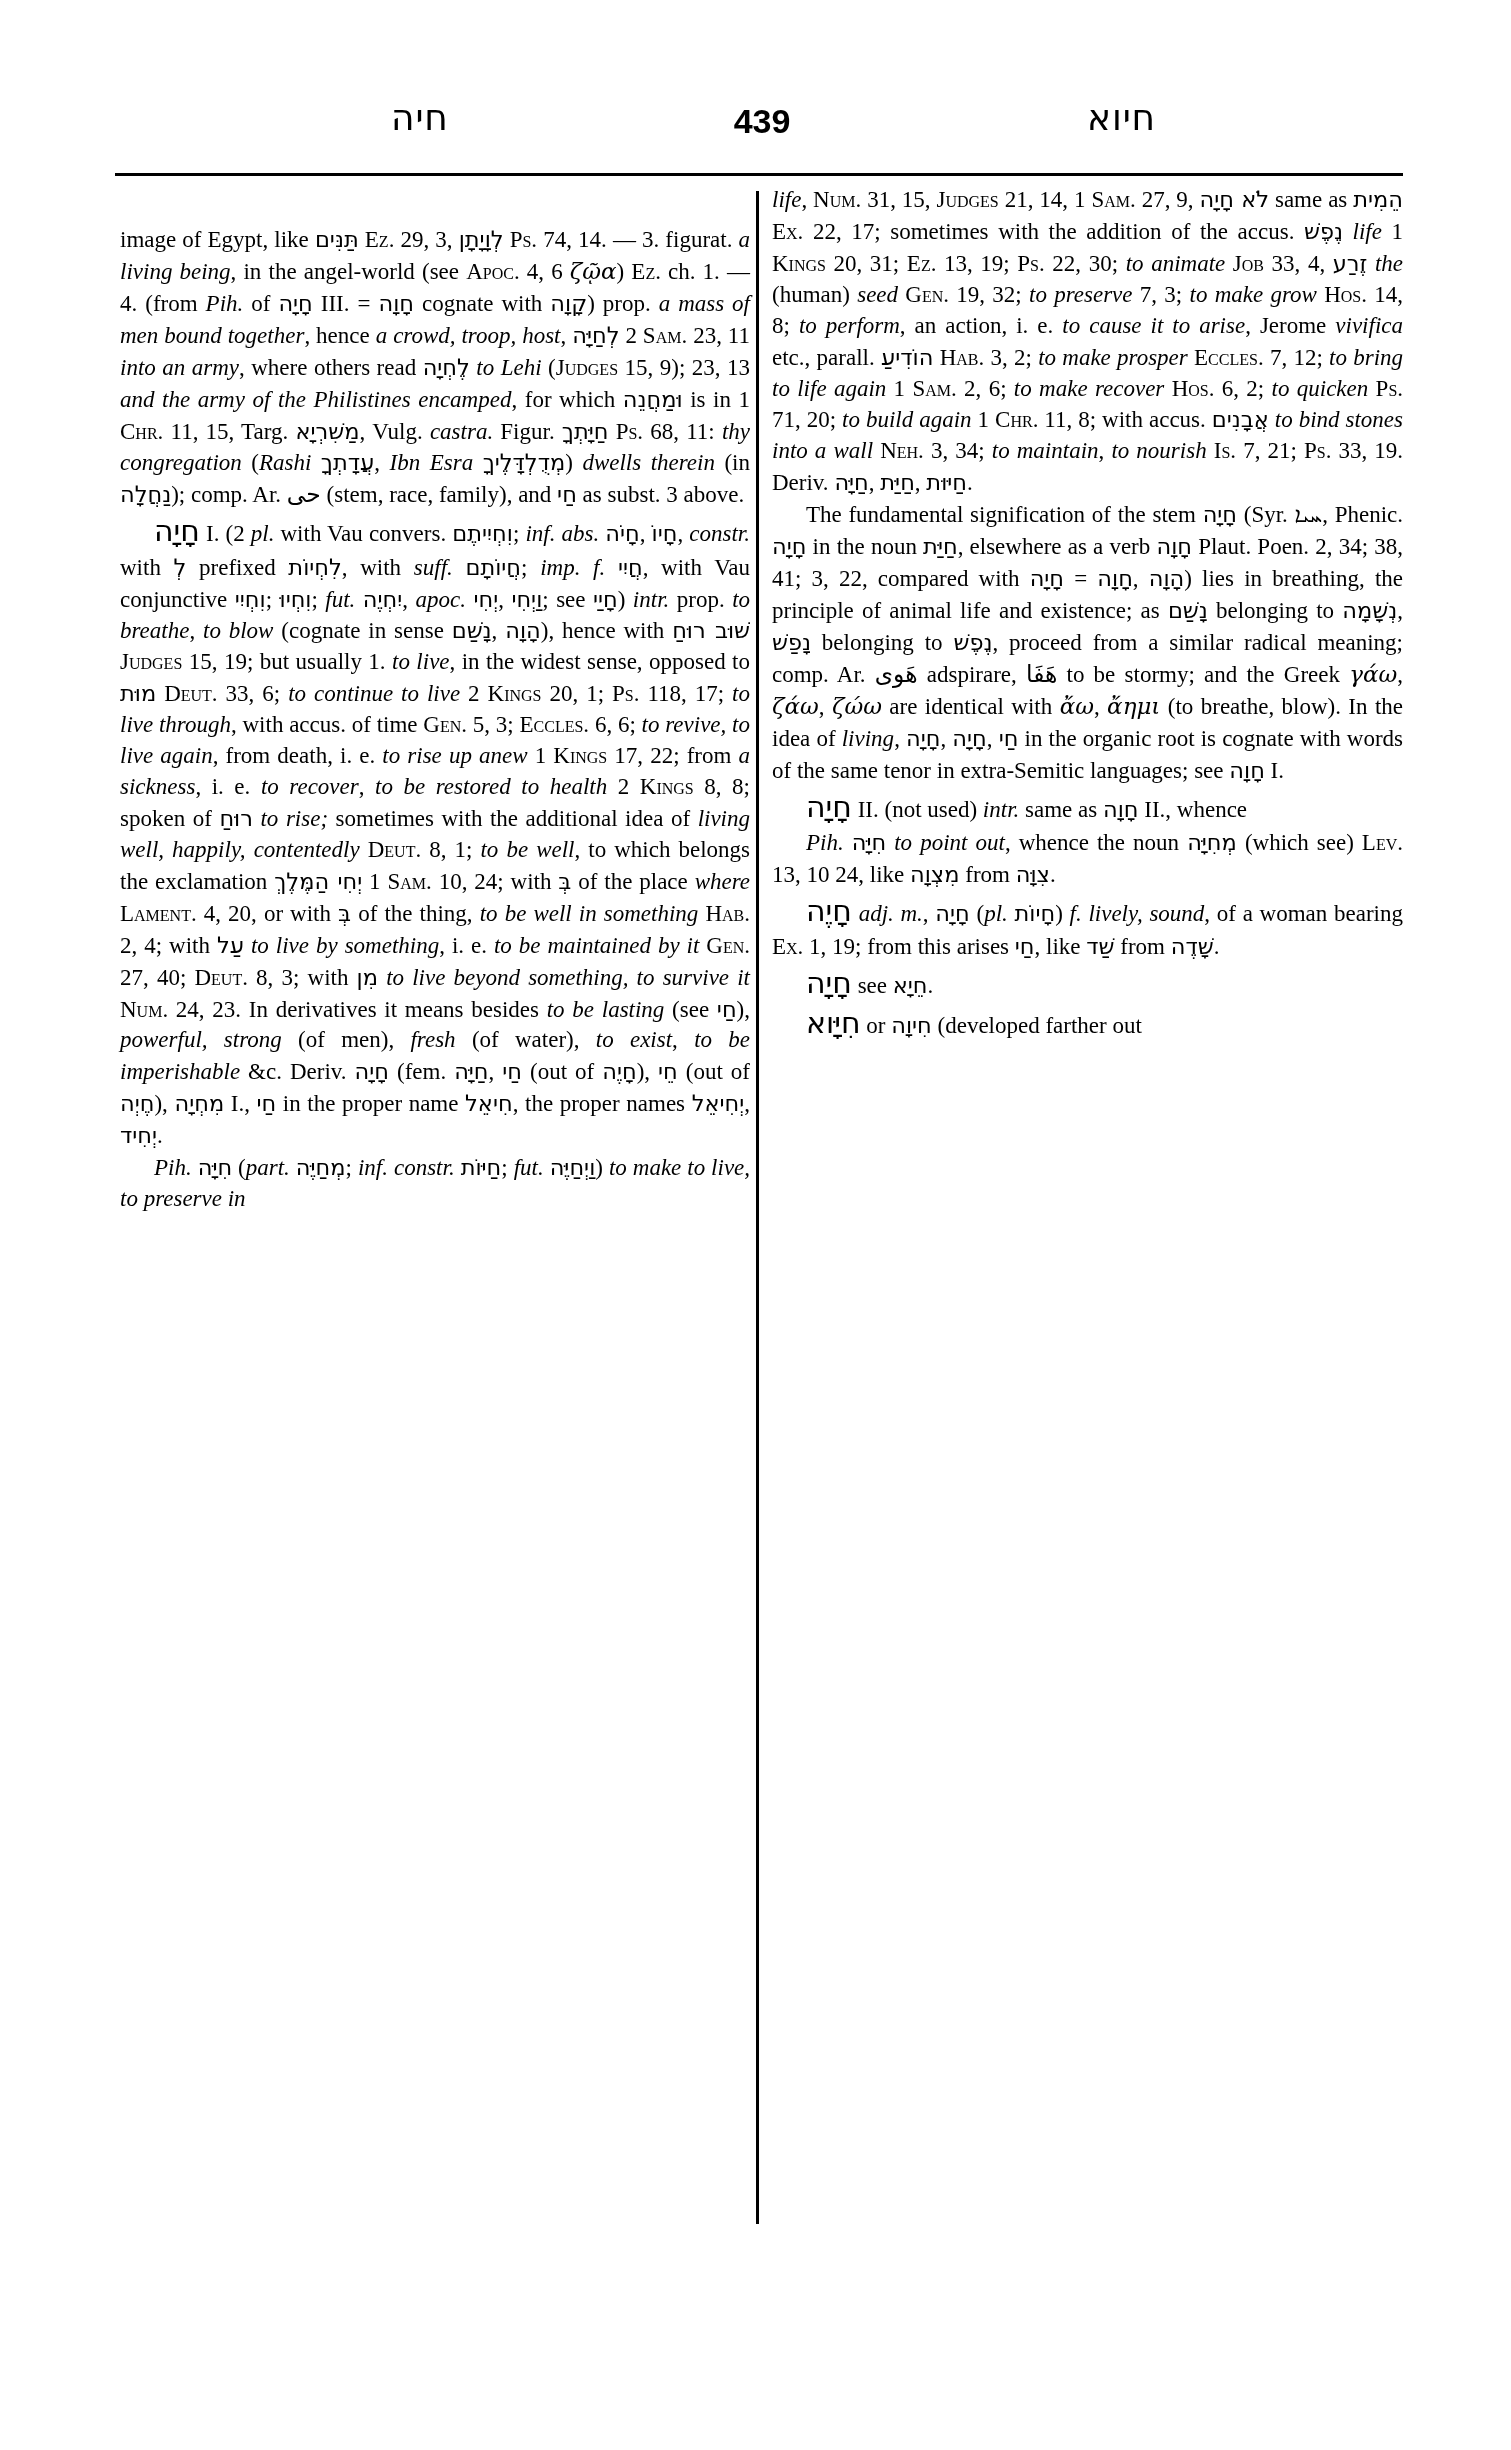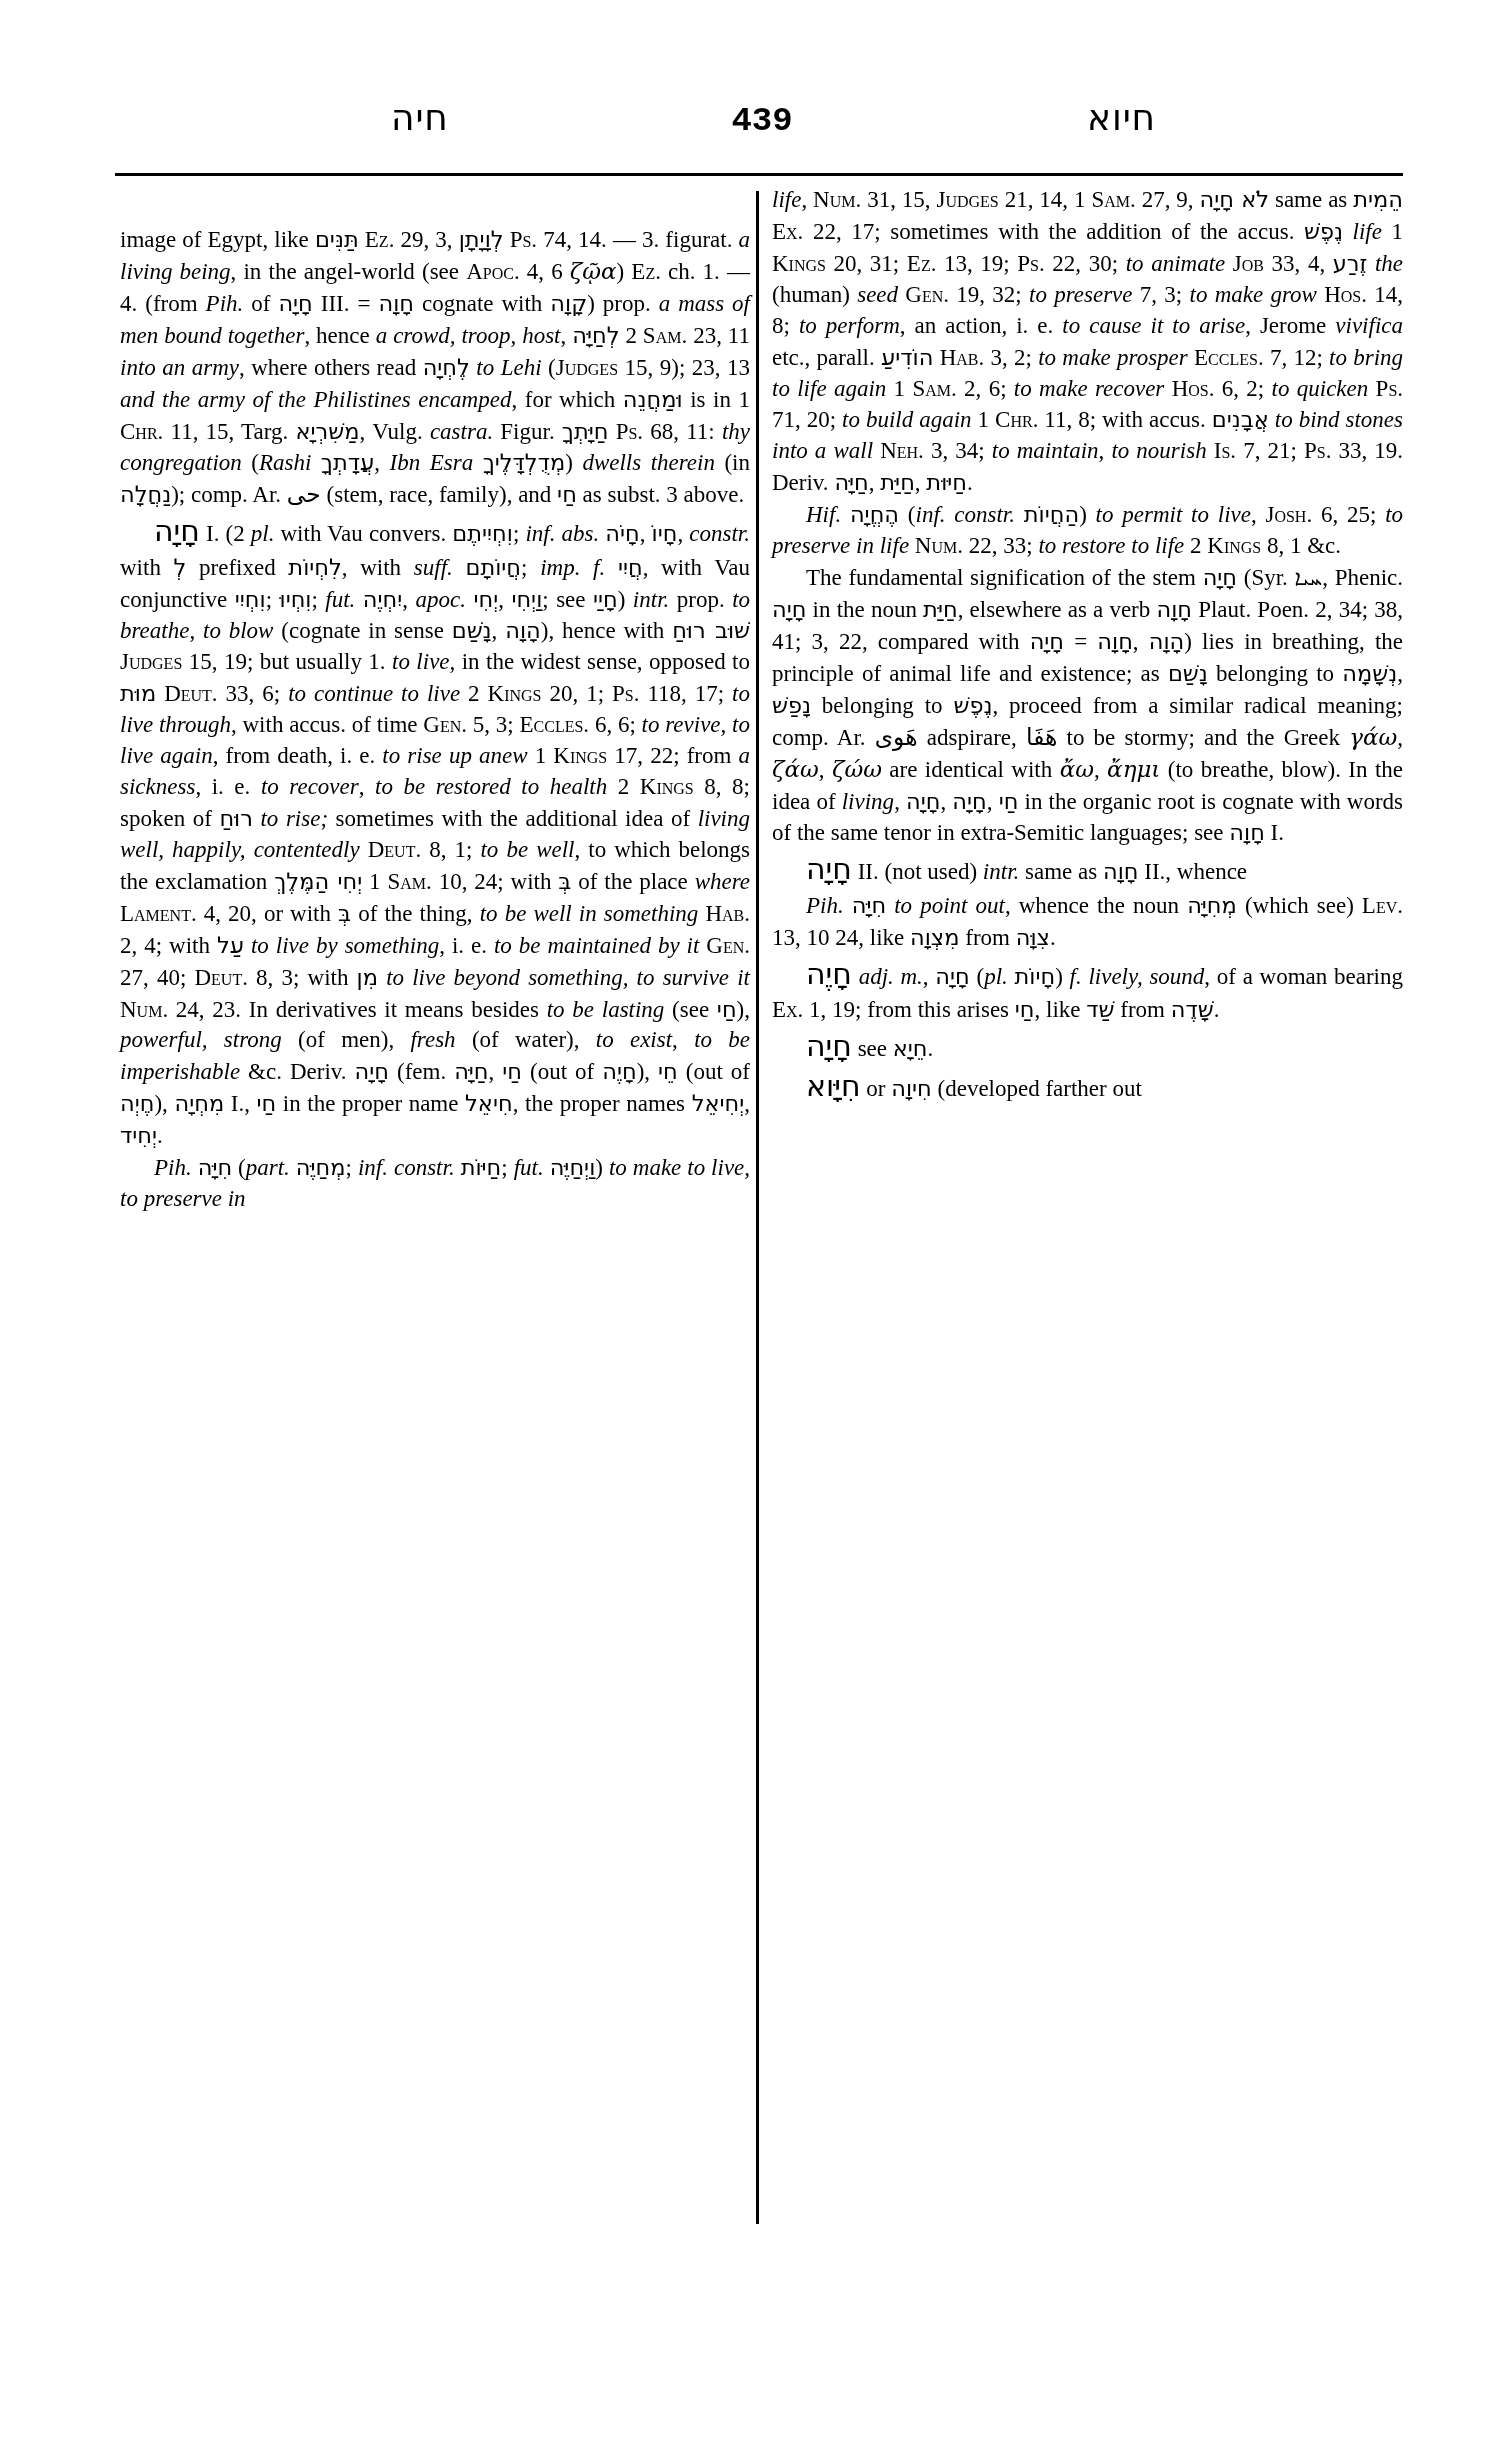--- a/index.html
+++ b/index.html
@@ -38,21 +38,21 @@
     letter-spacing: 0.9px;
   }
   .header .hdr-center {
     position: absolute;
     left: 0;
     top: 5.4px;
     width: 1066px;
     text-align: center;
     font-size: 34px;
     font-weight: bold;
-    font-family: Liberation Mono, monospace;
+    font-family: Liberation Sans, sans-serif;
   }
   .header .hdr-right {
     position: absolute;
     right: 139px;
     top: 0;
     font-size: 36px;
     font-family: "DejaVu Sans", sans-serif;
     letter-spacing: 0.9px;
   }
   .rule {
@@ -133,21 +133,20 @@
   <div class="rule"></div>
   <div class="divider"></div>
 
   <div class="col col-left" id="left-col">
       <p>image of Egypt, like <span class="heb">תַּנִּים</span> <span class="sc">Ez.</span> 29, 3, <span class="heb">לְוָיָתָן</span> <span class="sc">Ps.</span> 74, 14. — 3. figurat. <i>a living being</i>, in the angel-world (see <span class="sc">Apoc.</span> 4, 6 <span class="gr">ζῷα</span>) <span class="sc">Ez.</span> ch. 1. — 4. (from <i>Pih.</i> of <span class="heb">חָיָה</span> III. = <span class="heb">חָוָה</span> cognate with <span class="heb">קָוָה</span>) prop. <i>a mass of men bound together</i>, hence <i>a crowd, troop, host</i>, <span class="heb">לְחַיָּה</span> 2 <span class="sc">Sam.</span> 23, 11 <i>into an army</i>, where others read <span class="heb">לֶחְיָה</span> <i>to Lehi</i> (<span class="sc">Judges</span> 15, 9); 23, 13 <i>and the army of the Philistines encamped</i>, for which <span class="heb">וּמַחֲנֵה</span> is in 1 <span class="sc">Chr.</span> 11, 15, Targ. <span class="heb">מַשִׁרְיָא</span>, Vulg. <i>castra.</i> Figur. <span class="heb">חַיָּתְךָ</span> <span class="sc">Ps.</span> 68, 11: <i>thy congregation</i> (<i>Rashi</i> <span class="heb">עֲדָתְךָ</span>, <i>Ibn Esra</i> <span class="heb">מְדֻלְדָּלֶיךָ</span>) <i>dwells therein</i> (in <span class="heb">נַחֲלָה</span>); comp. Ar. <span class="ar">حى</span> (stem, race, family), and <span class="heb">חַי</span> as subst. 3 above.</p>
       <p class="ind"><span class="heb-big">חָיָה</span> I. (2 <i>pl.</i> with Vau convers. <span class="heb">וִחְיִיתֶם</span>; <i>inf. abs.</i> <span class="heb">חָיֹה</span>, <span class="heb">חָיוֹ</span>, <i>constr.</i> with <span class="heb">לְ</span> prefixed <span class="heb">לִחְיוֹת</span>, with <i>suff.</i> <span class="heb">חֲיוֹתָם</span>; <i>imp. f.</i> <span class="heb">חֲיִי</span>, with Vau conjunctive <span class="heb">וִחְיִי</span>; <span class="heb">וִחְיוּ</span>; <i>fut.</i> <span class="heb">יִחְיֶה</span>, <i>apoc.</i> <span class="heb">יְחִי</span>, <span class="heb">וַיְחִי</span>; see <span class="heb">חָיַי</span>) <i>intr.</i> prop. <i>to breathe</i>, <i>to blow</i> (cognate in sense <span class="heb">נָשַׁם</span>, <span class="heb">הָוָה</span>), hence with <span class="heb">שׁוּב רוּחַ</span> <span class="sc">Judges</span> 15, 19; but usually 1. <i>to live</i>, in the widest sense, opposed to <span class="heb">מוּת</span> <span class="sc">Deut.</span> 33, 6; <i>to continue to live</i> 2 <span class="sc">Kings</span> 20, 1; <span class="sc">Ps.</span> 118, 17; <i>to live through</i>, with accus. of time <span class="sc">Gen.</span> 5, 3; <span class="sc">Eccles.</span> 6, 6; <i>to revive, to live again</i>, from death, i. e. <i>to rise up anew</i> 1 <span class="sc">Kings</span> 17, 22; from <i>a sickness</i>, i. e. <i>to recover</i>, <i>to be restored to health</i> 2 <span class="sc">Kings</span> 8, 8; spoken of <span class="heb">רוּחַ</span> <i>to rise;</i> sometimes with the additional idea of <i>living well, happily, contentedly</i> <span class="sc">Deut.</span> 8, 1; <i>to be well</i>, to which belongs the exclamation <span class="heb">יְחִי הַמֶּלֶךְ</span> 1 <span class="sc">Sam.</span> 10, 24; with <span class="heb">בְּ</span> of the place <i>where</i> <span class="sc">Lament.</span> 4, 20, or with <span class="heb">בְּ</span> of the thing, <i>to be well in something</i> <span class="sc">Hab.</span> 2, 4; with <span class="heb">עַל</span> <i>to live by something</i>, i. e. <i>to be maintained by it</i> <span class="sc">Gen.</span> 27, 40; <span class="sc">Deut.</span> 8, 3; with <span class="heb">מִן</span> <i>to live beyond something, to survive it</i> <span class="sc">Num.</span> 24, 23. In derivatives it means besides <i>to be lasting</i> (see <span class="heb">חַי</span>), <i>powerful, strong</i> (of men), <i>fresh</i> (of water), <i>to exist</i>, <i>to be imperishable</i> &amp;c. Deriv. <span class="heb">חָיָה</span> (fem. <span class="heb">חַיָּה</span>, <span class="heb">חַי</span> (out of <span class="heb">חָיֶה</span>), <span class="heb">חֵי</span> (out of <span class="heb">חֶיְה</span>), <span class="heb">מִחְיָה</span> I., <span class="heb">חַי</span> in the proper name <span class="heb">חִיאֵל</span>, the proper names <span class="heb">יְחִיאֵל</span>, <span class="heb">יְחִיד</span>.</p>
       <p class="ind"><i>Pih.</i> <span class="heb">חִיָּה</span> (<i>part.</i> <span class="heb">מְחַיֶּה</span>; <i>inf. constr.</i> <span class="heb">חַיּוֹת</span>; <i>fut.</i> <span class="heb">וַיְחַיֶּה</span>) <i>to make to live, to preserve in</i></p>
     </div>
   <div class="col col-right" id="right-col">
       <p><i>life</i>, <span class="sc">Num.</span> 31, 15, <span class="sc">Judges</span> 21, 14, 1 <span class="sc">Sam.</span> 27, 9, <span class="heb">לֹא חָיָה</span> same as <span class="heb">הֵמִית</span> <span class="sc">Ex.</span> 22, 17; sometimes with the addition of the accus. <span class="heb">נֶפֶשׁ</span> <i>life</i> 1 <span class="sc">Kings</span> 20, 31; <span class="sc">Ez.</span> 13, 19; <span class="sc">Ps.</span> 22, 30; <i>to animate</i> <span class="sc">Job</span> 33, 4, <span class="heb">זֶרַע</span> <i>the</i> (human) <i>seed</i> <span class="sc">Gen.</span> 19, 32; <i>to preserve</i> 7, 3; <i>to make grow</i> <span class="sc">Hos.</span> 14, 8; <i>to perform</i>, an action, i. e. <i>to cause it to arise</i>, Jerome <i>vivifica</i> etc., parall. <span class="heb">הוֹדִיעַ</span> <span class="sc">Hab.</span> 3, 2; <i>to make prosper</i> <span class="sc">Eccles.</span> 7, 12; <i>to bring to life again</i> 1 <span class="sc">Sam.</span> 2, 6; <i>to make recover</i> <span class="sc">Hos.</span> 6, 2; <i>to quicken</i> <span class="sc">Ps.</span> 71, 20; <i>to build again</i> 1 <span class="sc">Chr.</span> 11, 8; with accus. <span class="heb">אֲבָנִים</span> <i>to bind stones into a wall</i> <span class="sc">Neh.</span> 3, 34; <i>to maintain</i>, <i>to nourish</i> <span class="sc">Is.</span> 7, 21; <span class="sc">Ps.</span> 33, 19. Deriv. <span class="heb">חַיָּה</span>, <span class="heb">חַיַּת</span>, <span class="heb">חַיּוּת</span>.</p>
-      <p class="ind"><i>Hif.</i> <span class="heb">הֶחֱיָה</span> (<i>inf. constr.</i> <span class="heb">הַחֲיוֹת</span>) <i>to permit to live</i>, <span class="sc">Josh.</span> 6, 25; <i>to preserve in life</i> <span class="sc">Num.</span> 22, 33; <i>to restore to life</i> 2 <span class="sc">Kings</span> 8, 1 &amp;c.</p>
       <p class="ind">The fundamental signification of the stem <span class="heb">חָיָה</span> (Syr. <span class="syr">ܚܝܐ</span>, Phenic. <span class="heb">חָיָה</span> in the noun <span class="heb">חַיַּת</span>, elsewhere as a verb <span class="heb">חָוָה</span> Plaut. Poen. 2, 34; 38, 41; 3, 22, compared with <span class="heb">חָיָה</span> = <span class="heb">חָוָה</span>, <span class="heb">הָוָה</span>) lies in breathing, the principle of animal life and existence; as <span class="heb">נָשַׁם</span> belonging to <span class="heb">נְשָׁמָה</span>, <span class="heb">נָפַשׁ</span> belonging to <span class="heb">נֶפֶשׁ</span>, proceed from a similar radical meaning; comp. Ar. <span class="ar">هَوى</span> adspirare, <span class="ar">هَفَا</span> to be stormy; and the Greek <span class="gr">γάω</span>, <span class="gr">ζάω</span>, <span class="gr">ζώω</span> are identical with <span class="gr">ἄω</span>, <span class="gr">ἄημι</span> (to breathe, blow). In the idea of <i>living</i>, <span class="heb">חָיָה</span>, <span class="heb">חָיָה</span>, <span class="heb">חַי</span> in the organic root is cognate with words of the same tenor in extra-Semitic languages; see <span class="heb">חָוָה</span> I.</p>
       <p class="ind"><span class="heb-big">חָיָה</span> II. (not used) <i>intr.</i> same as <span class="heb">חָוָה</span> II., whence</p>
       <p class="ind"><i>Pih.</i> <span class="heb">חִיָּה</span> <i>to point out</i>, whence the noun <span class="heb">מְחִיָּה</span> (which see) <span class="sc">Lev.</span> 13, 10 24, like <span class="heb">מִצְוָה</span> from <span class="heb">צִוָּה</span>.</p>
       <p class="ind"><span class="heb-big">חָיֶה</span> <i>adj. m.</i>, <span class="heb">חָיָה</span> (<i>pl.</i> <span class="heb">חָיוֹת</span>) <i>f. lively, sound</i>, of a woman bearing <span class="sc">Ex.</span> 1, 19; from this arises <span class="heb">חַי</span>, like <span class="heb">שַׁד</span> from <span class="heb">שָׁדֶה</span>.</p>
       <p class="ind"><span class="heb-big">חָיָה</span> see <span class="heb">חֵיָא</span>.</p>
       <p class="ind"><span class="heb-big">חִיָּוא</span> or <span class="heb">חִיוָה</span> (developed farther out</p>
     </div>
 
 </div>
 

